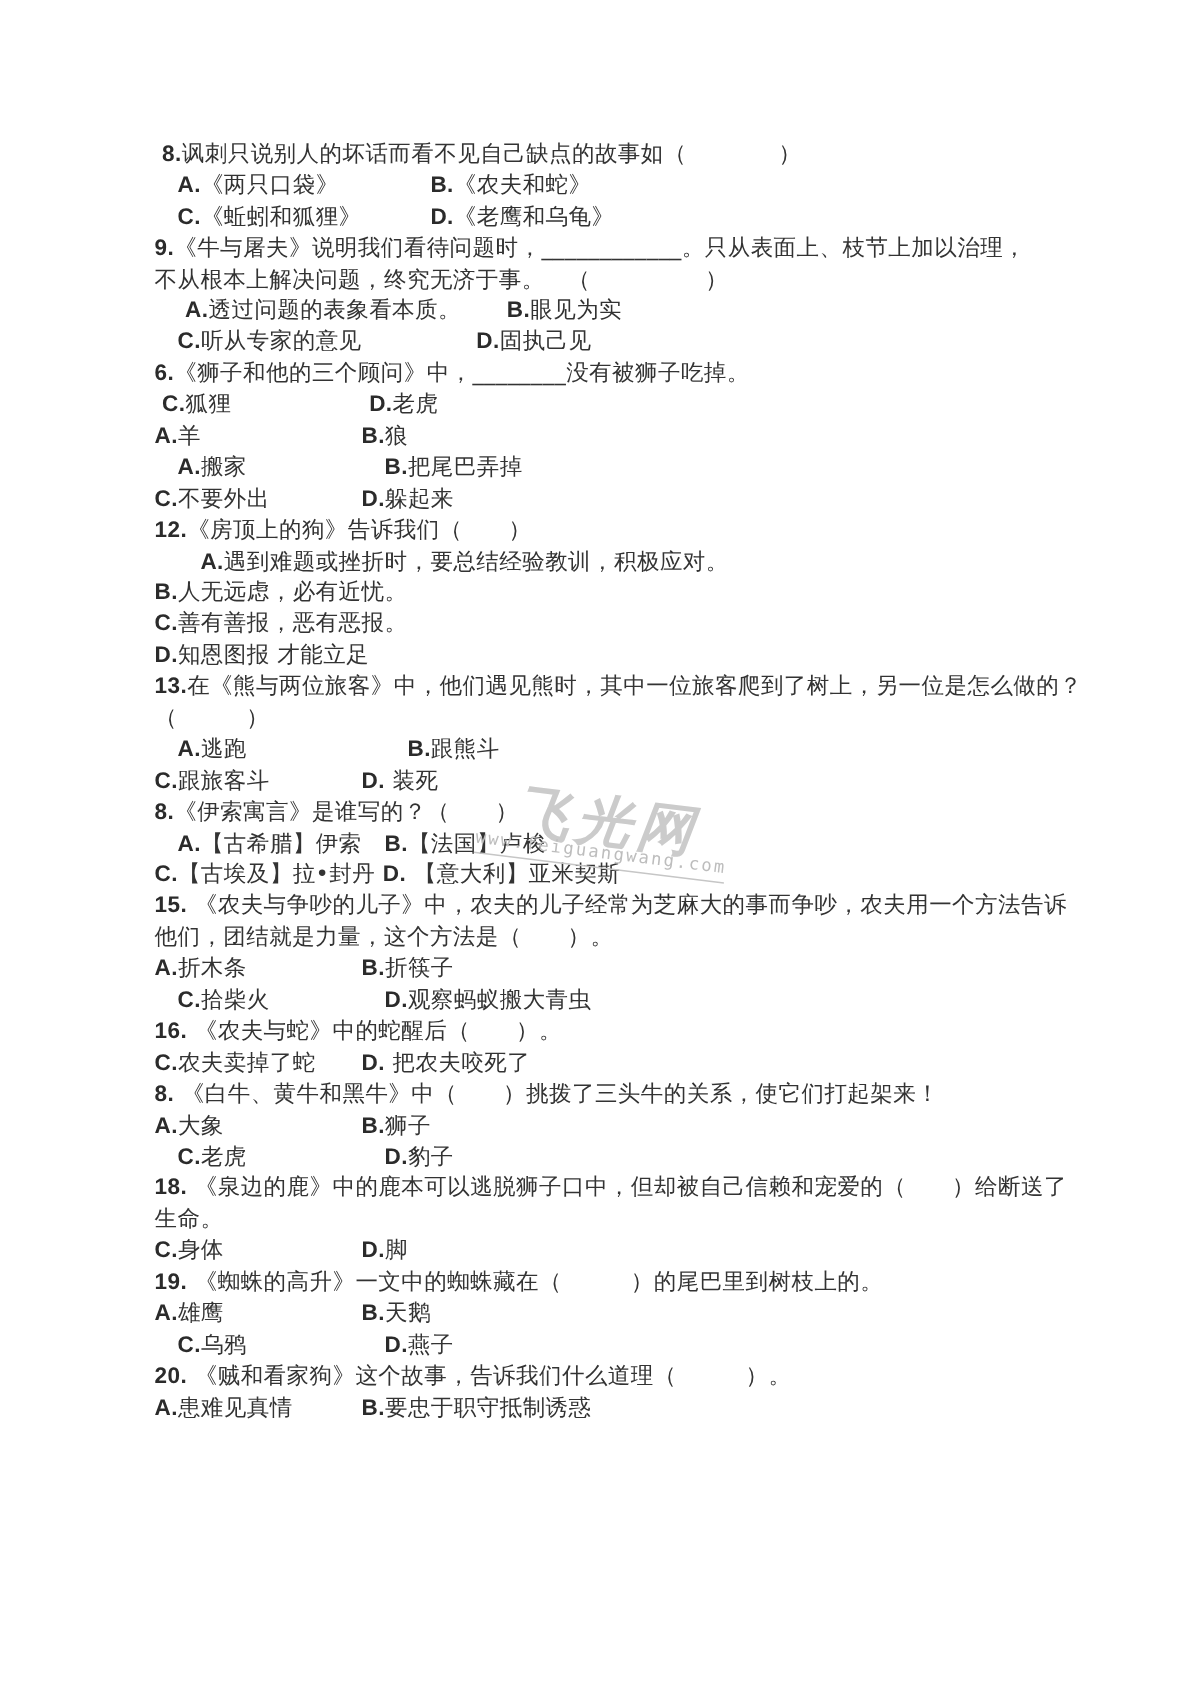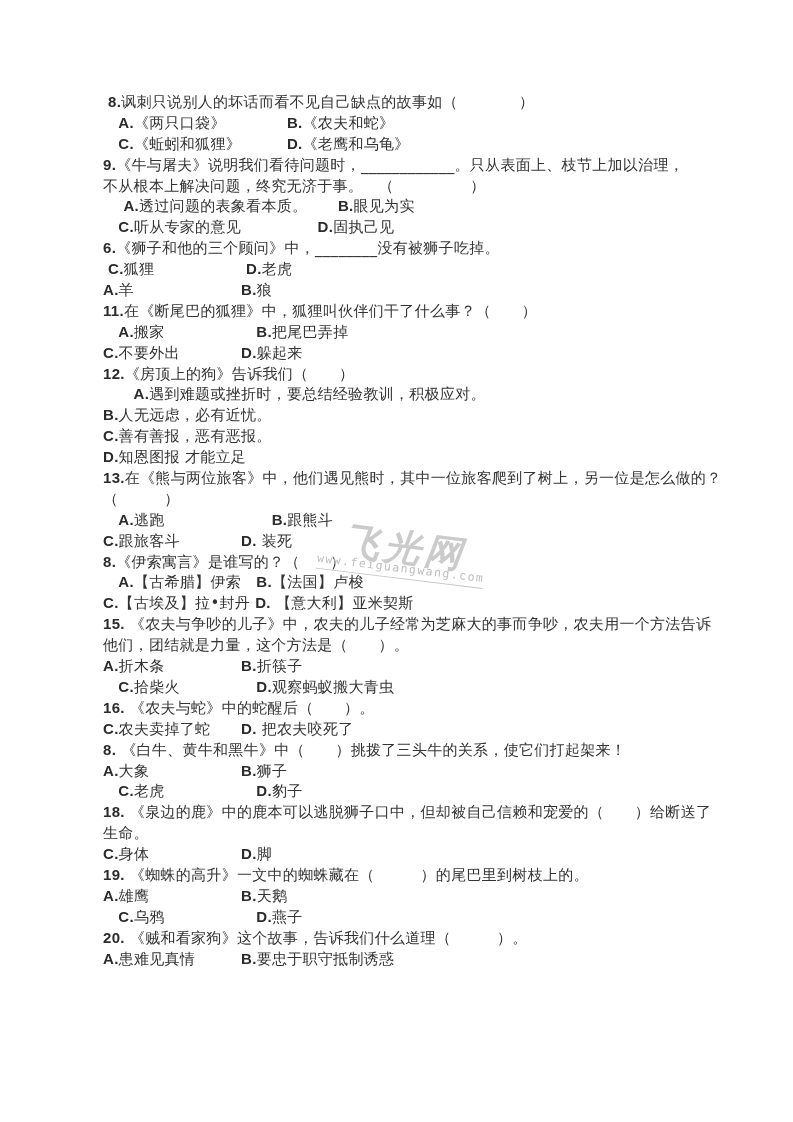--- a/index.html
+++ b/index.html
@@ -63,21 +63,20 @@
       <div class="line"> <b>8.</b>讽刺只说别人的坏话而看不见自己缺点的故事如（　　　　）</div>
       <div class="line">　<b>A.</b>《两只口袋》　　　　<b>B.</b>《农夫和蛇》</div>
       <div class="line">　<b>C.</b>《蚯蚓和狐狸》　　　<b>D.</b>《老鹰和乌龟》</div>
       <div class="line"><b>9.</b>《牛与屠夫》说明我们看待问题时，____________。只从表面上、枝节上加以治理，</div>
       <div class="line">不从根本上解决问题，终究无济于事。　（　　　　　）</div>
       <div class="line">　 <b>A.</b>透过问题的表象看本质。　　<b>B.</b>眼见为实</div>
       <div class="line">　<b>C.</b>听从专家的意见　　　　　<b>D.</b>固执己见</div>
       <div class="line"><b>6.</b>《狮子和他的三个顾问》中，________没有被狮子吃掉。</div>
       <div class="line"> <b>C.</b>狐狸　　　　　　<b>D.</b>老虎</div>
       <div class="line"><b>A.</b>羊　　　　　　　<b>B.</b>狼</div>
-      <div class="line"><b>11.</b>在《断尾巴的狐狸》中，狐狸叫伙伴们干了什么事？（　　）</div>
       <div class="line">　<b>A.</b>搬家　　　　　　<b>B.</b>把尾巴弄掉</div>
       <div class="line"><b>C.</b>不要外出　　　　<b>D.</b>躲起来</div>
       <div class="line"><b>12.</b>《房顶上的狗》告诉我们（　　）</div>
       <div class="line">　　<b>A.</b>遇到难题或挫折时，要总结经验教训，积极应对。</div>
       <div class="line"><b>B.</b>人无远虑，必有近忧。</div>
       <div class="line"><b>C.</b>善有善报，恶有恶报。</div>
       <div class="line"><b>D.</b>知恩图报 才能立足</div>
       <div class="line"><b>13.</b>在《熊与两位旅客》中，他们遇见熊时，其中一位旅客爬到了树上，另一位是怎么做的？</div>
       <div class="line">（　　　）</div>
       <div class="line">　<b>A.</b>逃跑　　　　　　　<b>B.</b>跟熊斗</div>

